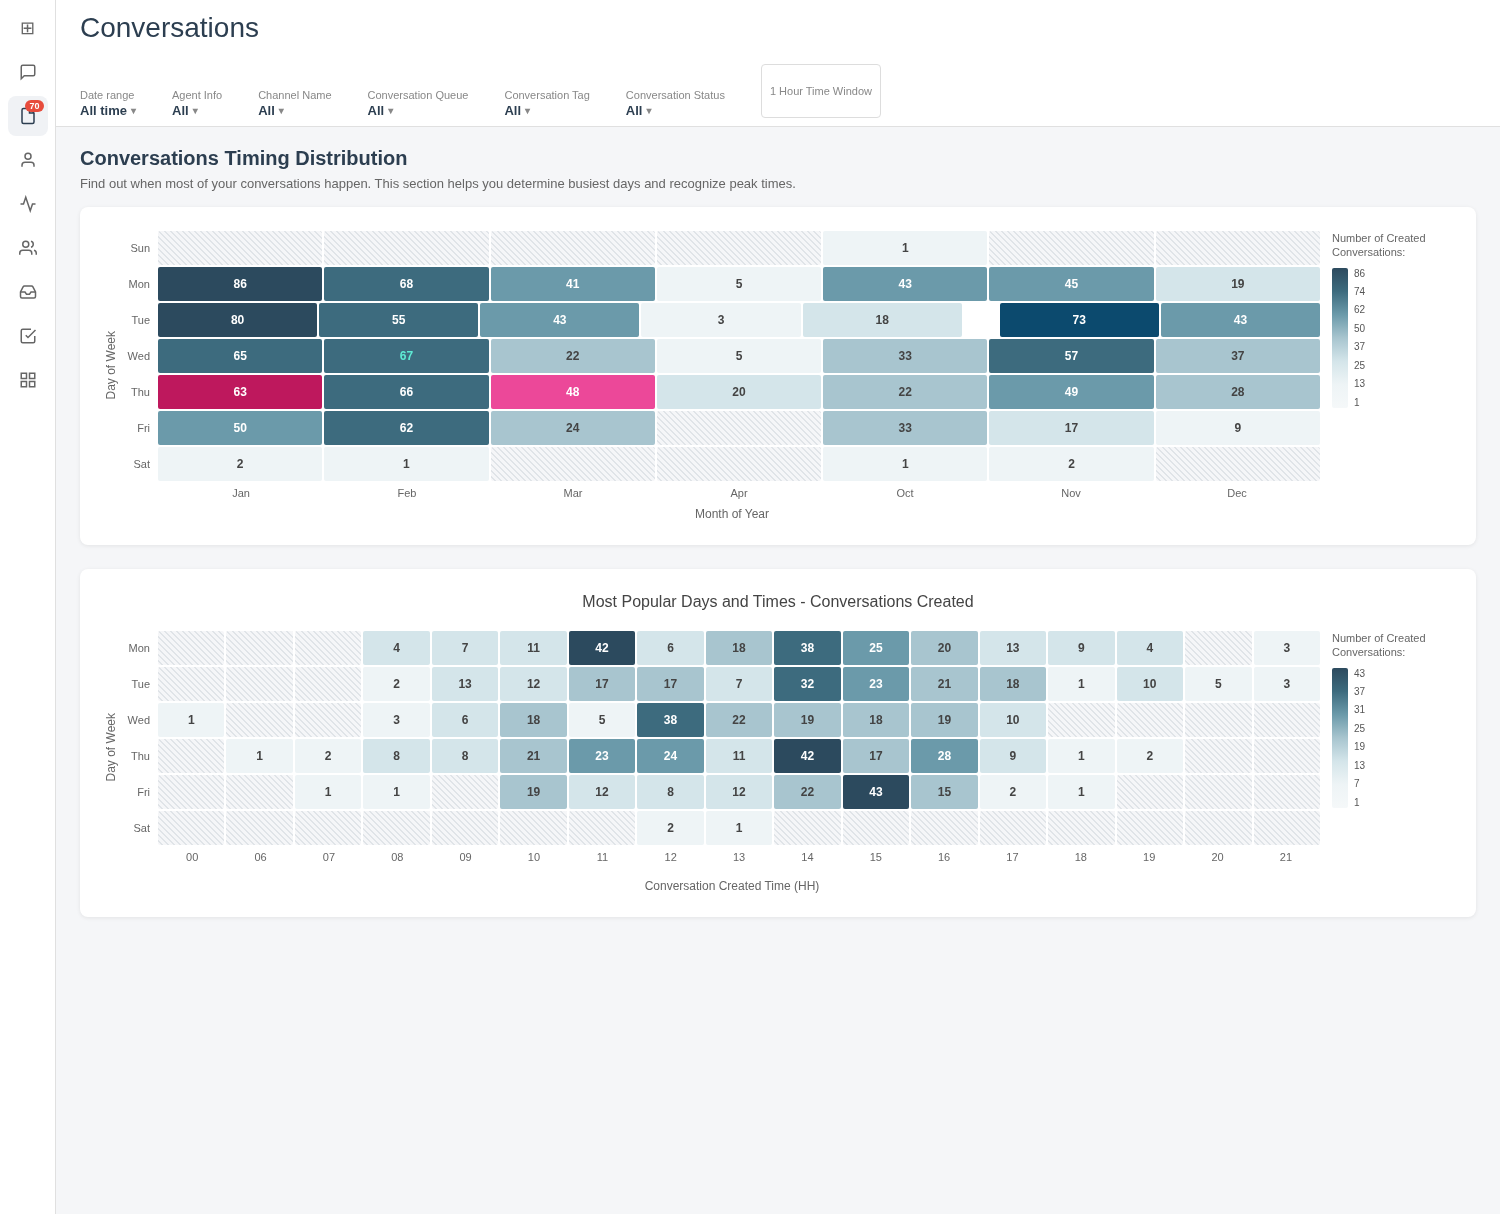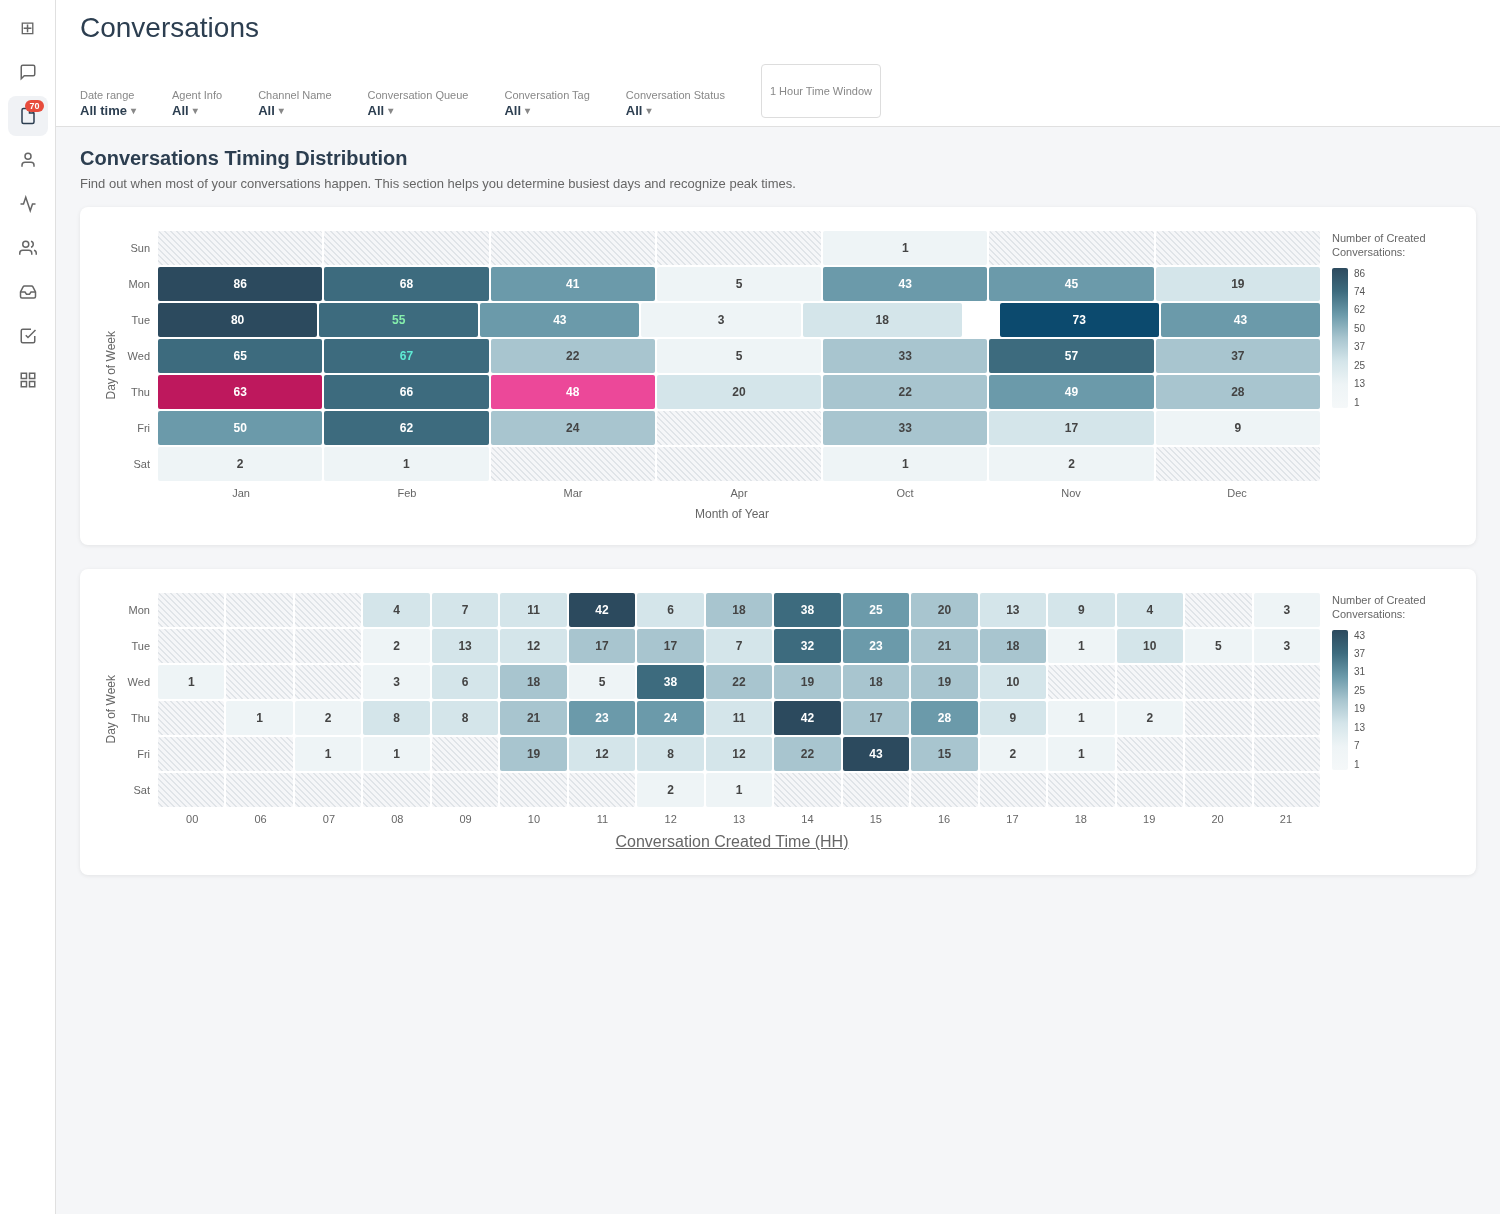--- a/index.html
+++ b/index.html
@@ -195,21 +195,21 @@
                     <div class="heatmap-cell" style="background:#eef4f6;color:#444;">5</div>
                     <div class="heatmap-cell" style="background:#6b9aaa;color:#fff;">43</div>
                     <div class="heatmap-cell" style="background:#6b9aaa;color:#fff;">45</div>
                     <div class="heatmap-cell" style="background:#d4e5ea;color:#444;">19</div>
                   </div>
                 </div>
                 <div class="heatmap-row">
                   <div class="row-label">Tue</div>
                   <div class="heatmap-cells">
                     <div class="heatmap-cell" style="background:#2c4a5e;color:#fff;">80</div>
-                    <div class="heatmap-cell" style="background:#3d6b7e;color:#86efac;">55</div>
+                    <div class="heatmap-cell" style="background:#3d6b7e;color:#ffffff;">55</div>
                     <div class="heatmap-cell" style="background:#6b9aaa;color:#fff;">43</div>
                     <div class="heatmap-cell" style="background:#eef4f6;color:#444;">3</div>
                     <div class="heatmap-cell" style="background:#d4e5ea;color:#444;">18</div>
                     <div class="heatmap-cell" style="background:#0c4a6e;color:#fff;margin-left:36px;">73</div>
                     <div class="heatmap-cell" style="background:#6b9aaa;color:#fff;">43</div>
                   </div>
                 </div>
                 <div class="heatmap-row">
                   <div class="row-label">Wed</div>
                   <div class="heatmap-cells">
@@ -285,20 +285,21 @@
                 <span class="legend-label">25</span>
                 <span class="legend-label">13</span>
                 <span class="legend-label">1</span>
               </div>
           </div>
         </div>
       </div>
     </div>
 
     <div class="chart-card">
+      <div class="chart-title">Most Popular Days and Times - Conversations Created</div>
       <div class="heatmap-wrapper">
         <div style="display:flex;flex-direction:column;align-items:flex-start;flex:1;">
           <div style="display:flex;flex:1;width:100%;">
             <div style="writing-mode:vertical-rl;transform:rotate(180deg);font-size:12px;color:#666;text-align:center;margin-right:4px;align-self:center;">Day of Week</div>
             <div style="flex:1;" id="chart2-heatmap">
                 <div class="heatmap-row">
                   <div class="row-label">Mon</div>
                   <div class="heatmap-cells">
                     <div class="heatmap-cell cell-hatched"></div>
                     <div class="heatmap-cell cell-hatched"></div>
@@ -443,21 +444,21 @@
                   <div class="x-label">15</div>
                   <div class="x-label">16</div>
                   <div class="x-label">17</div>
                   <div class="x-label">18</div>
                   <div class="x-label">19</div>
                   <div class="x-label">20</div>
                   <div class="x-label">21</div>
                 </div>
               </div>
           </div>
-          <div style="text-align:center;font-size:16px;color:#666;width:100%;margin-top:8px;padding-left:40px;text-decoration:underline;">Conversation Created Time (HH)</div>
+          <div style="text-align:center;font-size:12px;color:#666;width:100%;margin-top:16px;padding-left:40px;">Conversation Created Time (HH)</div>
         </div>
 
         <div class="legend">
           <div class="legend-title">Number of Created Conversations:</div>
           <div class="legend-bar">
             <div class="legend-gradient" style="background: linear-gradient(to bottom, #2c4a5e, #3d6b7e, #6b9aaa, #a8c5cf, #d4e5ea, #eef4f6, #f5f8f9);"></div>
             <div class="legend-labels" id="chart2-legend-labels">
                 <span class="legend-label">43</span>
                 <span class="legend-label">37</span>
                 <span class="legend-label">31</span>

